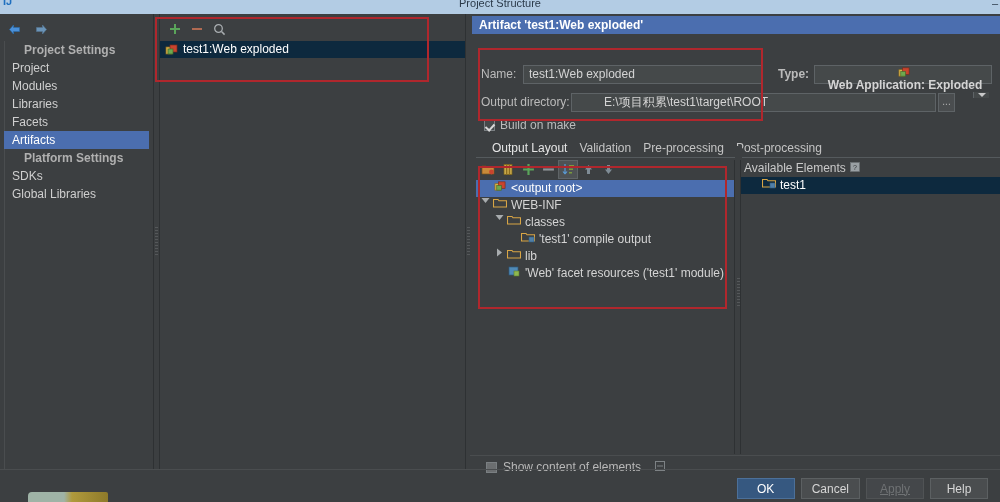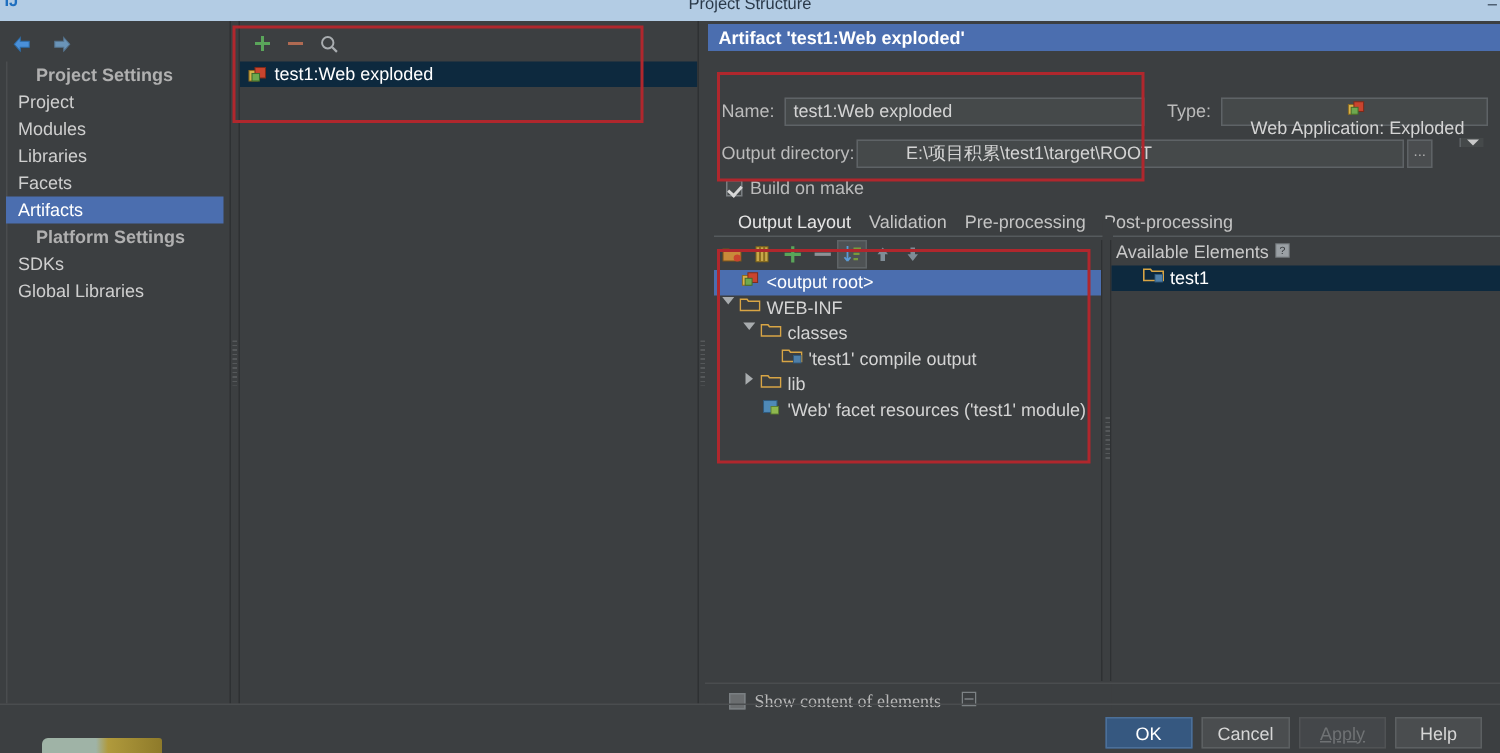--- a/index.html
+++ b/index.html
@@ -221,21 +221,21 @@
   .ic { width: 16px; display: flex; align-items: center; justify-content: center; }
 
   
   .bottom-sep {
     position: absolute; left: 470px; top: 441px; right: 0; height: 1px;
     background: #4a4d4f;
   }
   .show-content {
     position: absolute; left: 486px; top: 445px; height: 16px;
     display: flex; align-items: center; gap: 6px;
-    font-size: 12px; color: #b9b9b9; font-family: Liberation Serif, serif;
+    font-size: 12px; color: #b9b9b9;
   }
   .hr-full {
     position: absolute; left: 0; top: 455px; right: 0; height: 1px;
     background: #4a4d4f;
   }
   .buttons {
     position: absolute; right: 12px; top: 464px;
     display: flex; gap: 6px;
   }
   .btn {
@@ -347,21 +347,21 @@
 
     <div class="details">
       <div class="details-header">Artifact 'test1:Web exploded'</div>
     </div>
 
     <div class="field-row" style="left:481px; top:50px; width:290px;">
       <span class="field-label" style="width:42px;">Name:</span>
       <div class="txtinput" style="width:240px;">test1:Web exploded</div>
     </div>
 
-    <div class="field-row" style="left:778px; top:50px; width:216px;">
+    <div class="field-row" style="left:778px; top:50px; width:216px;font-weight:bold;">
       <span class="field-label" style="width:36px;">Type:</span>
       <div class="combo" style="width:178px;flex-direction:column;">
         <span class="ic">
           <svg width="12" height="12" viewBox="0 0 13 13">
               <rect x="1" y="4" width="6" height="7" fill="#d8b24a" stroke="#8c6b1f" stroke-width="0.7"></rect>
               <rect x="5" y="2" width="7" height="7" fill="#c9442e" stroke="#7d2a1a" stroke-width="0.7"></rect>
               <rect x="3" y="6" width="5" height="5" fill="#6fa84f" stroke="#3f6b2c" stroke-width="0.7"></rect>
             </svg>
         </span>
         <span style="margin-left:2px;">Web Application: Exploded</span>

